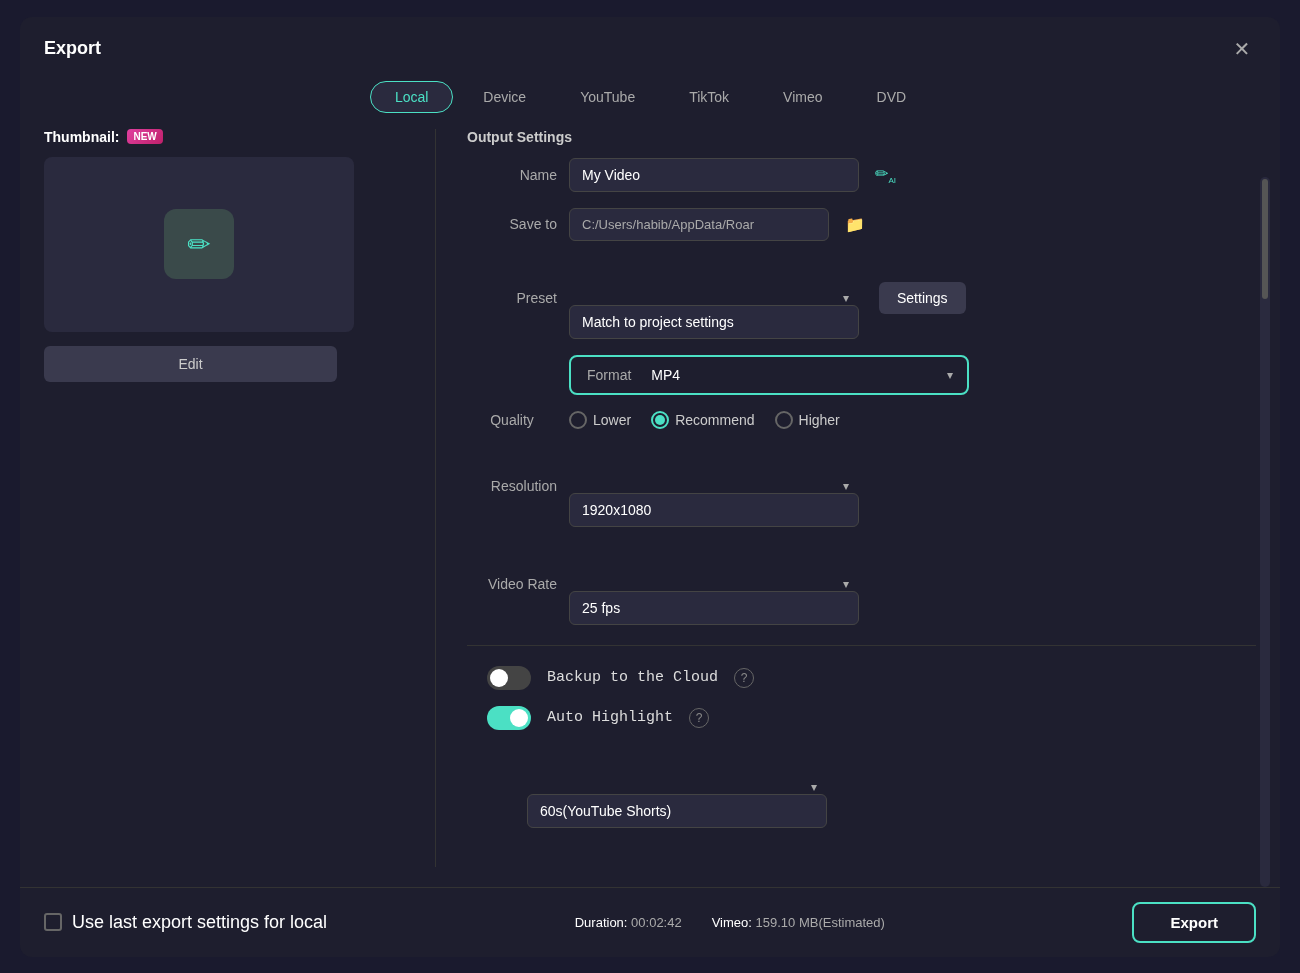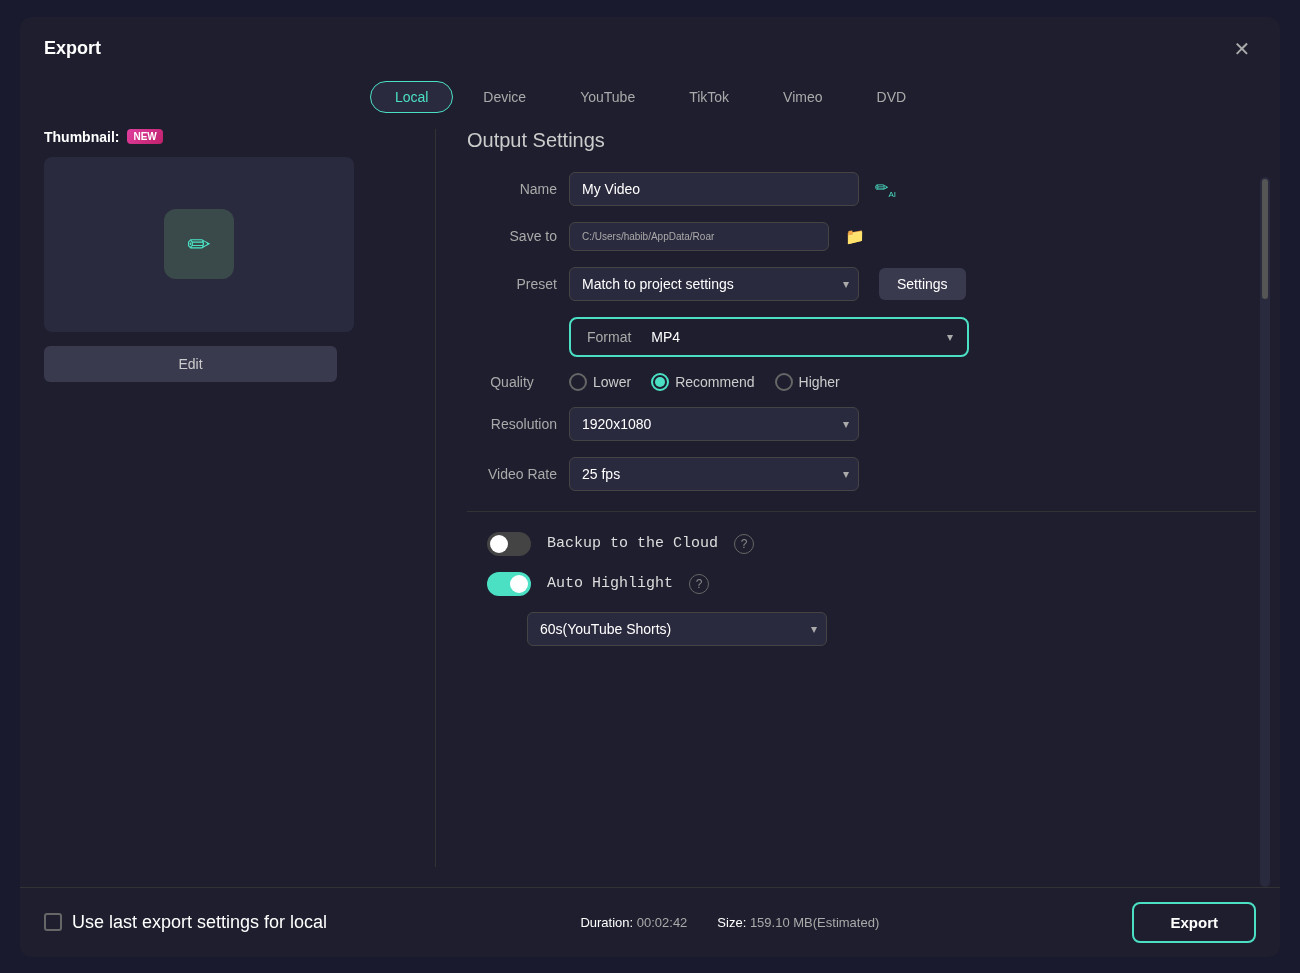--- a/index.html
+++ b/index.html
@@ -131,24 +131,24 @@
     .divider-v {
       width: 1px;
       background: #333;
       margin: 0 4px;
     }
     .right-panel {
       flex: 1;
       padding-top: 0;
     }
     .output-title {
-      font-size: 20px;
+      font-size: 14px;
       color: #ccc;
-      margin-bottom: 20px;
-      font-weight: 400;
+      margin-bottom: 13px;
+      font-weight: 700;
     }
     .form-row {
       display: flex;
       align-items: center;
       margin-bottom: 16px;
       gap: 12px;
     }
     .form-label {
       color: #aaa;
       font-size: 14px;
@@ -171,21 +171,21 @@
       color: #4be0c4;
       font-size: 16px;
       cursor: pointer;
       margin-left: 4px;
     }
     .path-input {
       background: #2a2a3e;
       border: 1px solid #444;
       border-radius: 6px;
       color: #aaa;
-      font-size: 10px;
+      font-size: 13px;
       padding: 8px 12px;
       flex: 1;
       max-width: 260px;
       white-space: nowrap;
       overflow: hidden;
       text-overflow: ellipsis;
     }
     .folder-icon {
       color: #aaa;
       font-size: 16px;
@@ -201,20 +201,21 @@
       width: 100%;
       background: #2a2a3e;
       border: 1px solid #444;
       border-radius: 6px;
       color: #fff;
       font-size: 14px;
       padding: 8px 34px 8px 12px;
       appearance: none;
       cursor: pointer;
       outline: none;
+      margin-top: 48px;
     }
     .chevron-down {
       position: absolute;
       right: 10px;
       top: 50%;
       transform: translateY(-50%);
       color: #aaa;
       pointer-events: none;
       font-size: 12px;
     }
@@ -612,19 +613,19 @@
     <div class="use-last-settings">
       <div class="checkbox-custom"></div>
       <span class="use-last-label">Use last export settings for local</span>
     </div>
     <div class="bottom-info">
       <span>
         <span class="duration-highlight">Duration:</span>
         <span>00:02:42</span>
       </span>
       <span>
-        <span class="size-highlight">Size:</span>
+        <span class="size-highlight">Vimeo:</span>
         <span>159.10 MB(Estimated)</span>
       </span>
     </div>
     <button class="export-btn">Export</button>
   </div>
 </div>
 
 </body></html>

